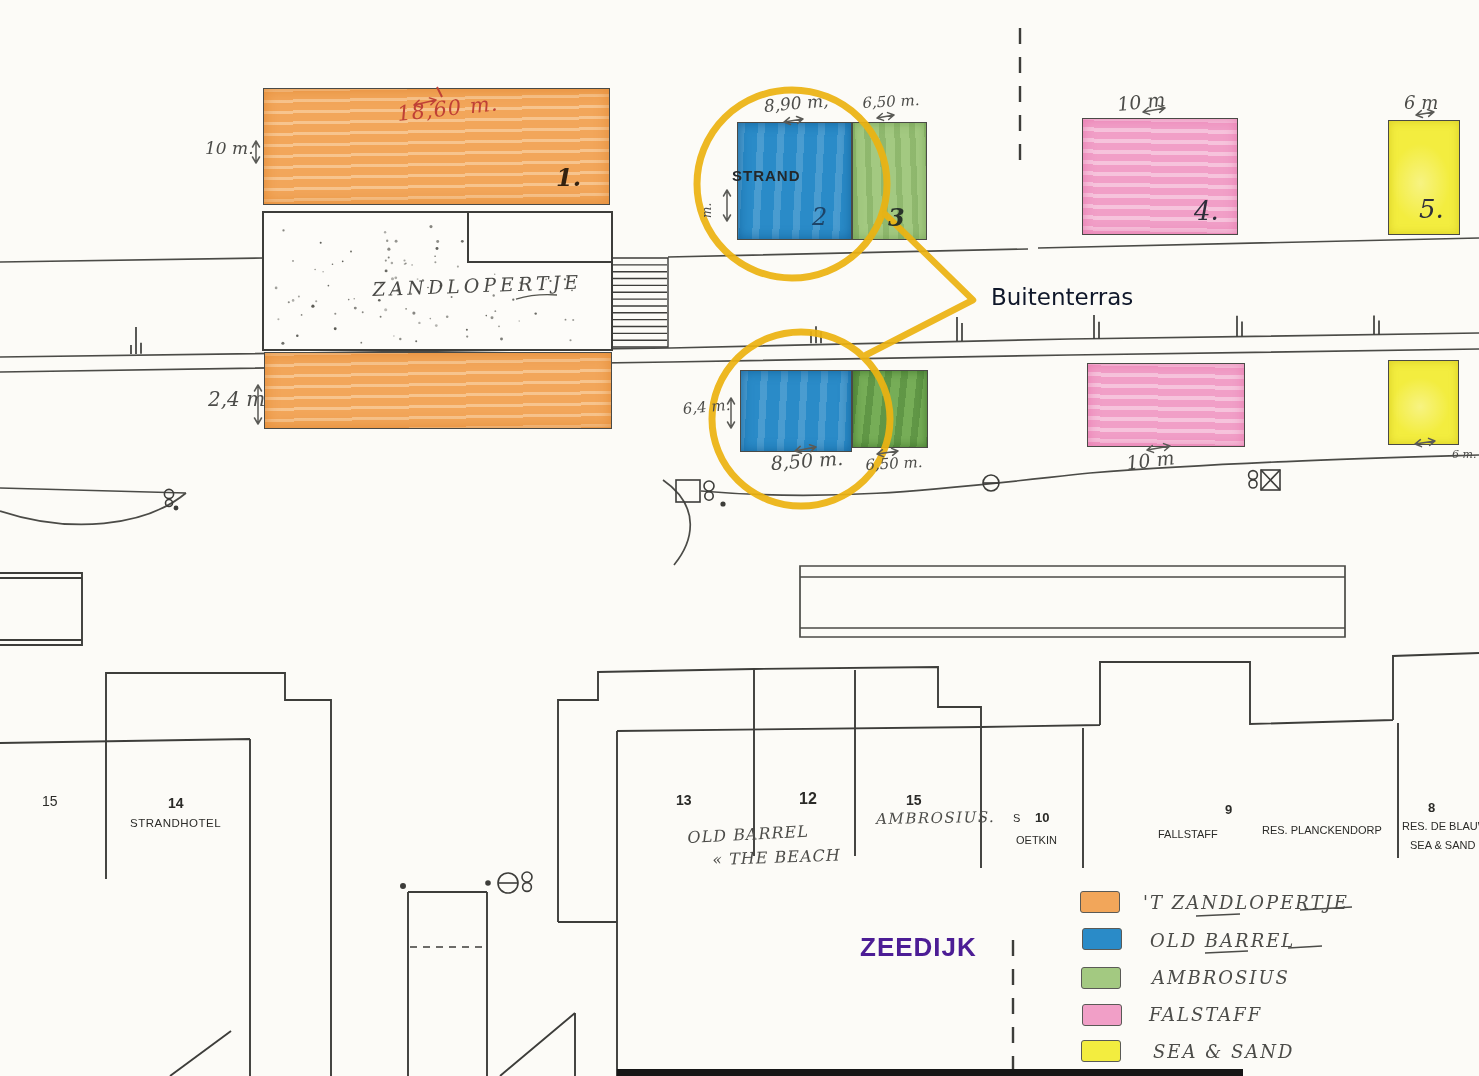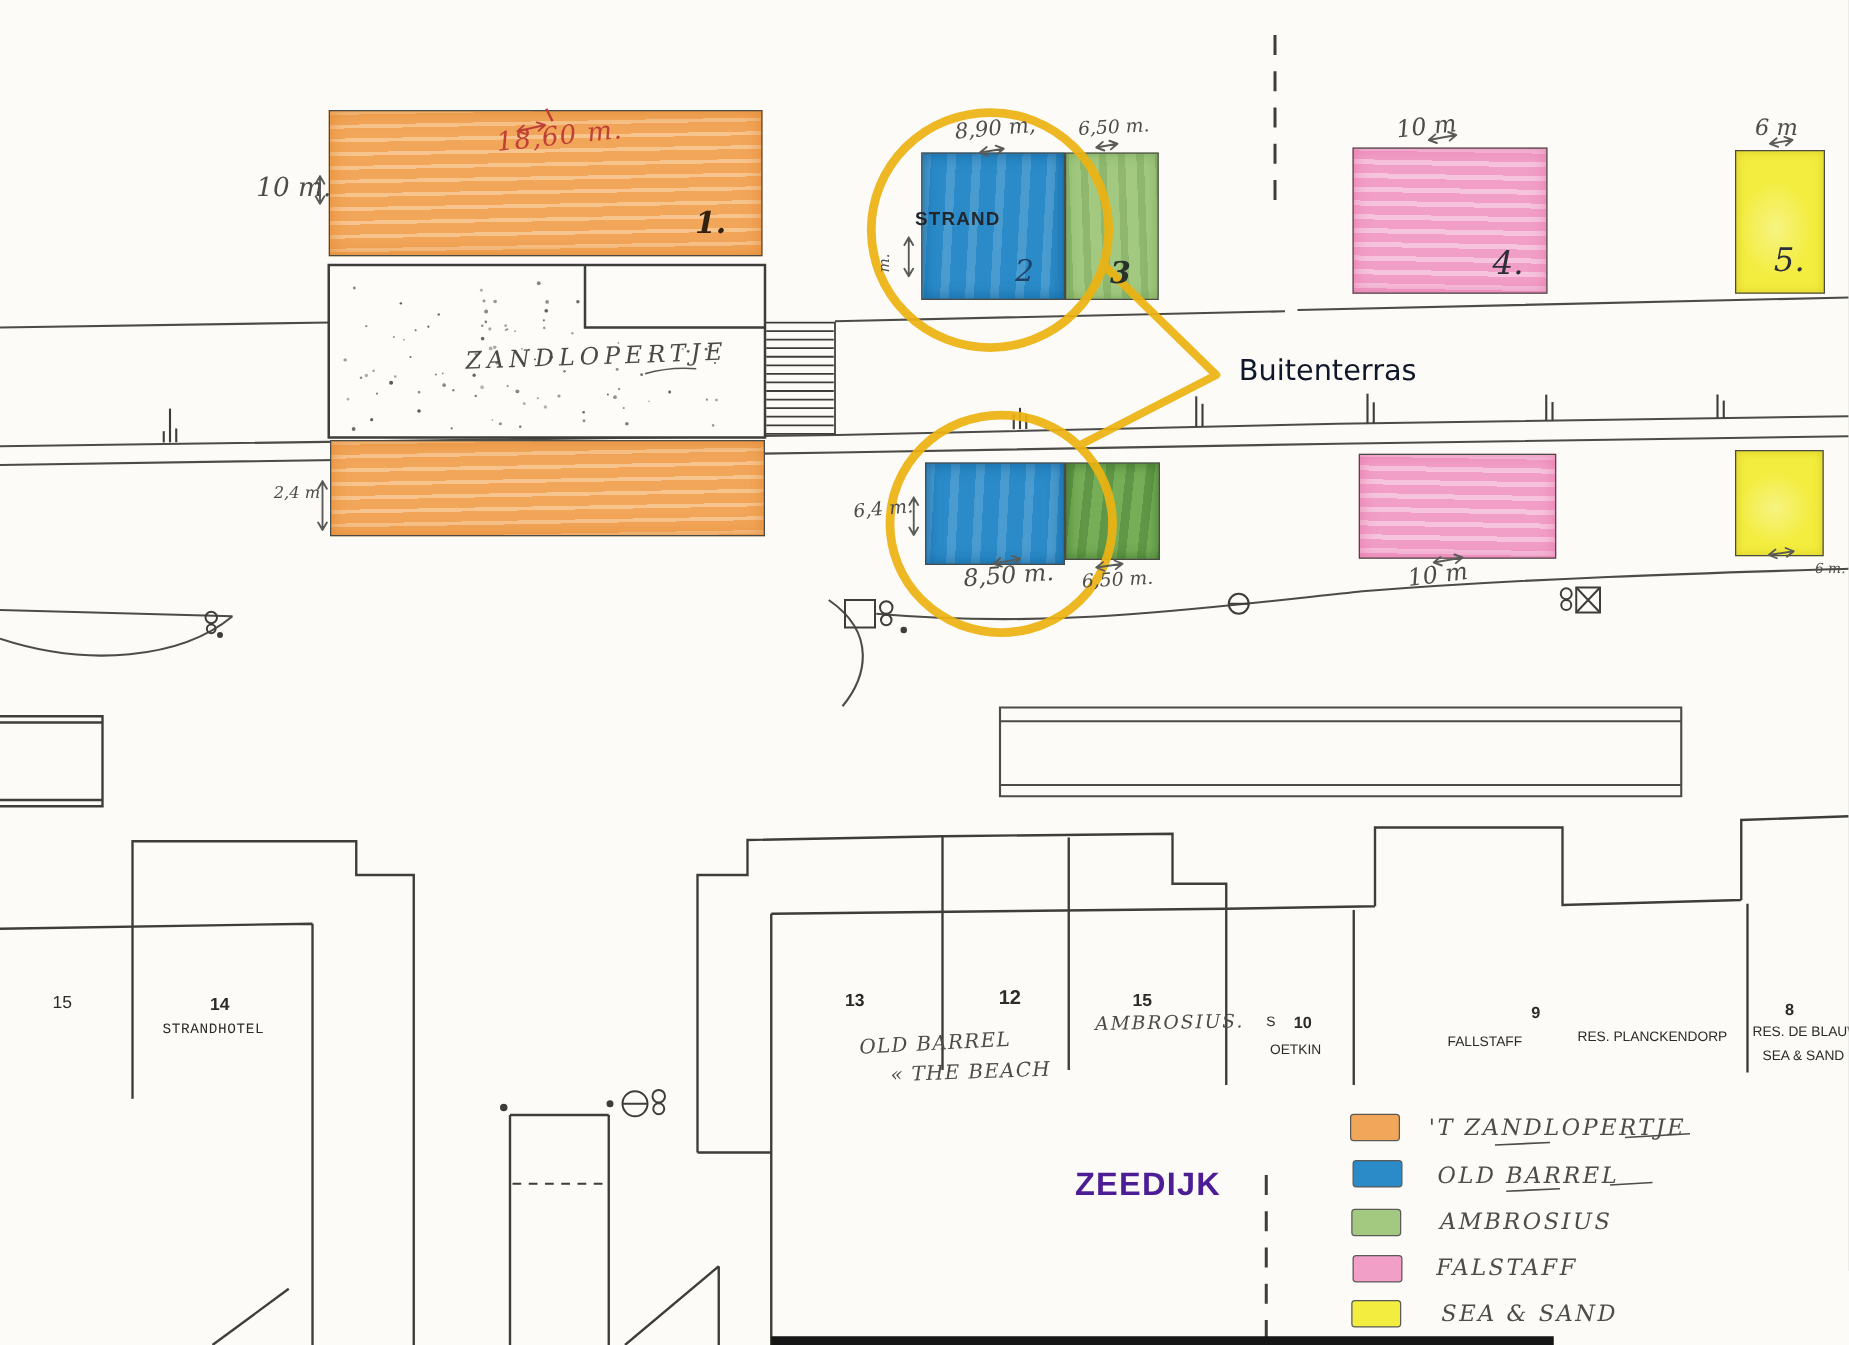--- a/index.html
+++ b/index.html
@@ -264,24 +264,24 @@
         <path d="M877,454 L898,451 M898,451 L892.6,455.3 M898,451 L891.6,448.4 M877,454 L883.4,456.6 M877,454 L882.4,449.7" stroke="#5a5a56" stroke-width="1.5" fill="none" stroke-linecap="round"></path>
         <path d="M1143,112 L1165,108 M1165,108 L1159.7,112.5 M1165,108 L1158.5,105.6 M1143,112 L1149.5,114.4 M1143,112 L1148.3,107.5" stroke="#5a5a56" stroke-width="1.5" fill="none" stroke-linecap="round"></path>
         <path d="M1416,115 L1434,112 M1434,112 L1428.7,116.4 M1434,112 L1427.5,109.5 M1416,115 L1422.5,117.5 M1416,115 L1421.3,110.6" stroke="#5a5a56" stroke-width="1.5" fill="none" stroke-linecap="round"></path>
         <path d="M1147,450 L1170,446 M1170,446 L1164.7,450.5 M1170,446 L1163.5,443.6 M1147,450 L1153.5,452.4 M1147,450 L1152.3,445.5" stroke="#5a5a56" stroke-width="1.5" fill="none" stroke-linecap="round"></path>
         <path d="M1415,444 L1435,441 M1435,441 L1429.6,445.4 M1435,441 L1428.5,438.4 M1415,444 L1421.5,446.6 M1415,444 L1420.4,439.6" stroke="#5a5a56" stroke-width="1.5" fill="none" stroke-linecap="round"></path>
       </g>
     <path d="M437,87 L442,97" stroke="#bf4036" stroke-width="2" fill="none"></path>
   </svg>
 
   <div class="txt hand red" style="left:396px;top:102px;font-size:21px;transform:rotate(-6deg);letter-spacing:1px;">18,60 m.</div>
-  <div class="txt hand" style="left:205px;top:138px;font-size:21px;">10 m.</div>
+  <div class="txt hand" style="left:205px;top:138px;font-size:17px;">10 m.</div>
   <div class="txt hand" style="left:556px;top:163px;font-size:24px;font-weight:bold;color:#33210f;">1.</div>
   <div class="txt hand" style="left:372px;top:278px;font-size:19px;letter-spacing:4px;transform:rotate(-2deg);color:#4a4a47;">ZANDLOPERTJE</div>
-  <div class="txt hand" style="left:219px;top:387px;font-size:13px;">2,4 m</div>
+  <div class="txt hand" style="left:208px;top:387px;font-size:20px;">2,4 m</div>
 
   <div class="txt print" style="left:708px;top:167px;font-size:15px;font-weight:600;letter-spacing:1px;color:#23272b;margin-left:24px;">STRAND</div>
   <div class="txt hand" style="left:763px;top:96px;font-size:17px;transform:rotate(-5deg);">8,90 m,</div>
   <div class="txt hand" style="left:862px;top:94px;font-size:15px;transform:rotate(-3deg);">6,50 m.</div>
   <div class="txt hand" style="left:700px;top:218px;font-size:12px;transform:rotate(-90deg);">m.</div>
   <div class="txt hand" style="left:812px;top:203px;font-size:24px;color:#1d4468;">2</div>
   <div class="txt hand" style="left:888px;top:203px;font-size:24px;font-weight:bold;color:#28322a;">3</div>
 
   <div class="txt hand" style="left:682px;top:400px;font-size:15px;transform:rotate(-5deg);">6,4 m.</div>
   <div class="txt hand" style="left:770px;top:452px;font-size:19px;transform:rotate(-4deg);">8,50 m.</div>
@@ -291,21 +291,21 @@
 
   <div class="txt hand" style="left:1116px;top:93px;font-size:19px;transform:rotate(-6deg);">10 m</div>
   <div class="txt hand" style="left:1194px;top:196px;font-size:26px;color:#2e2e3a;">4.</div>
   <div class="txt hand" style="left:1404px;top:92px;font-size:18px;">6 m</div>
   <div class="txt hand" style="left:1419px;top:194px;font-size:26px;color:#2e2e3a;">5.</div>
   <div class="txt hand" style="left:1125px;top:452px;font-size:19px;transform:rotate(-7deg);">10 m</div>
   <div class="txt hand" style="left:1452px;top:448px;font-size:11px;">6 m.</div>
 
   <div class="txt print" style="left:42px;top:793px;font-size:14px;font-weight:400;">15</div>
   <div class="txt print" style="left:168px;top:795px;font-size:14px;font-weight:700;">14</div>
-  <div class="txt print" style="left:130px;top:817px;font-size:11.5px;letter-spacing:.5px;font-family:Liberation Mono, monospace;">STRANDHOTEL</div>
+  <div class="txt print" style="left:130px;top:817px;font-size:11.5px;letter-spacing:.5px;">STRANDHOTEL</div>
   <div class="txt print" style="left:676px;top:792px;font-size:14px;font-weight:700;">13</div>
   <div class="txt print" style="left:799px;top:790px;font-size:16px;font-weight:700;">12</div>
   <div class="txt print" style="left:906px;top:792px;font-size:14px;font-weight:700;">15</div>
   <div class="txt hand" style="left:876px;top:810px;font-size:15px;letter-spacing:1.5px;transform:rotate(-1deg);">AMBROSIUS.</div>
   <div class="txt hand" style="left:687px;top:828px;font-size:16px;letter-spacing:1px;transform:rotate(-3deg);">OLD BARREL</div>
   <div class="txt hand" style="left:712px;top:850px;font-size:16px;letter-spacing:1px;transform:rotate(-2deg);">« THE BEACH</div>
   <div class="txt print" style="left:1013px;top:812px;font-size:11px;">S</div>
   <div class="txt print" style="left:1035px;top:810px;font-size:13px;font-weight:700;">10</div>
   <div class="txt print" style="left:1016px;top:834px;font-size:11px;">OETKIN</div>
   <div class="txt print" style="left:1225px;top:802px;font-size:13px;font-weight:700;">9</div>

